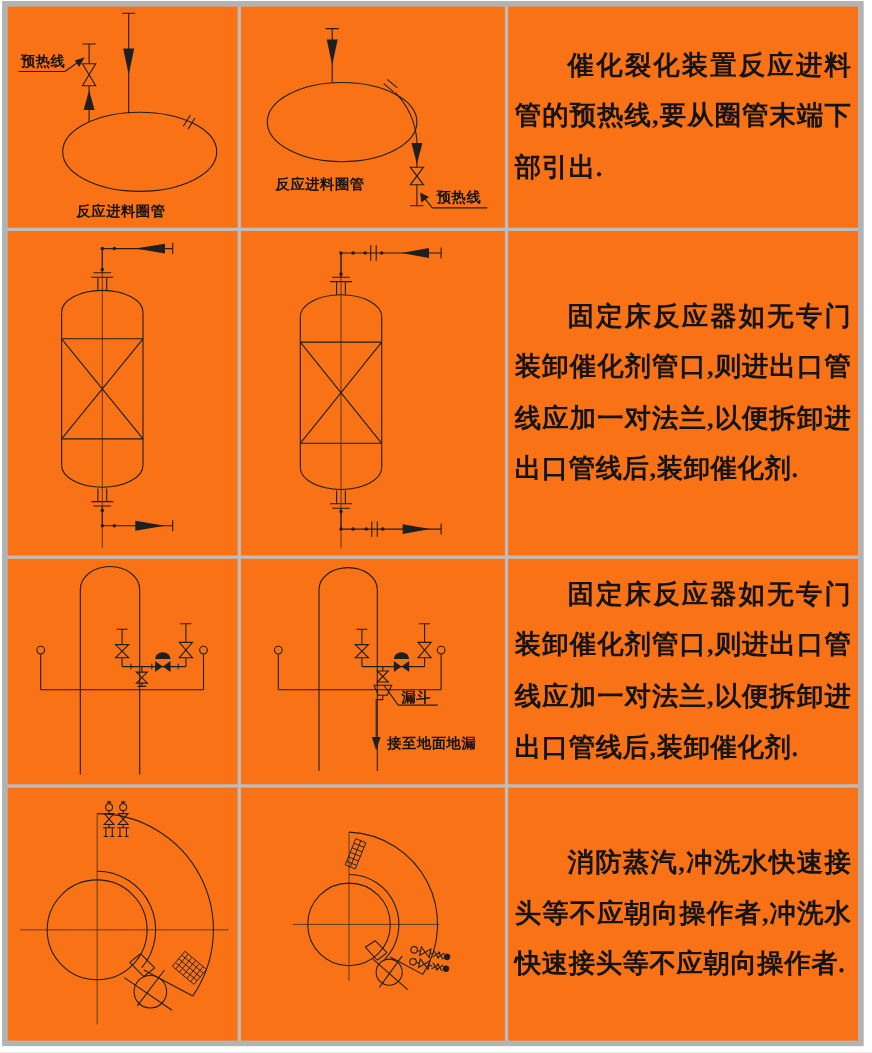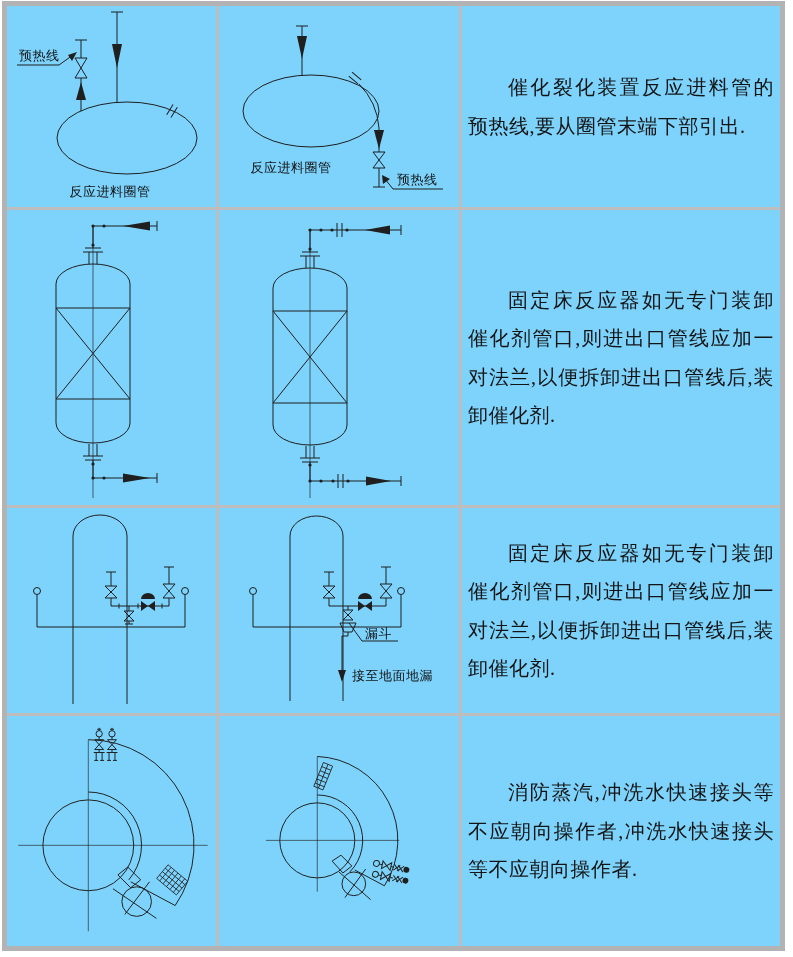--- a/index.html
+++ b/index.html
@@ -7,28 +7,28 @@
     width:793px;height:957px;position:relative;background:#ffffff;
     font-family:"Liberation Serif","DejaVu Serif",serif;color:#1b1b1b;
     overflow:hidden;
   }
   .sheet{
     position:absolute;left:2px;top:1px;width:783px;height:950px;
     box-sizing:border-box;border:5px solid #b3b3b3;background:#bdbdbd;
     display:grid;grid-template-columns:209px 240px 1fr;
     grid-template-rows:201px 295px 205px 1fr;gap:3px;
   }
-  .cell{background:#7dd3fc;position:relative;overflow:hidden;}
+  .cell{background:#f97316;position:relative;overflow:hidden;font-weight:bold;}
   .cell svg{display:block;width:100%;height:100%;}
   .note{
     display:flex;align-items:center;
     padding:0 6px;box-sizing:border-box;
   }
   .note p{
-    margin:0;font-size:20px;line-height:1.92;letter-spacing:0.5px;
+    margin:0;font-size:24px;line-height:1.92;letter-spacing:0.5px;
     text-indent:2em;text-align:justify;width:100%;
     color:#141414;
   }
   .lbl{font-size:13px;fill:#141414;letter-spacing:0.5px;
        font-family:"Liberation Serif","DejaVu Serif",serif;}
   svg .ln{stroke:#1f1f1f;stroke-width:1;fill:none;}
   svg .thin{stroke:#2a2a2a;stroke-width:0.7;fill:none;}
   svg .fil{fill:#1f1f1f;stroke:none;}
   svg .hat{stroke:#1f1f1f;stroke-width:0.8;fill:none;}
 </style>

